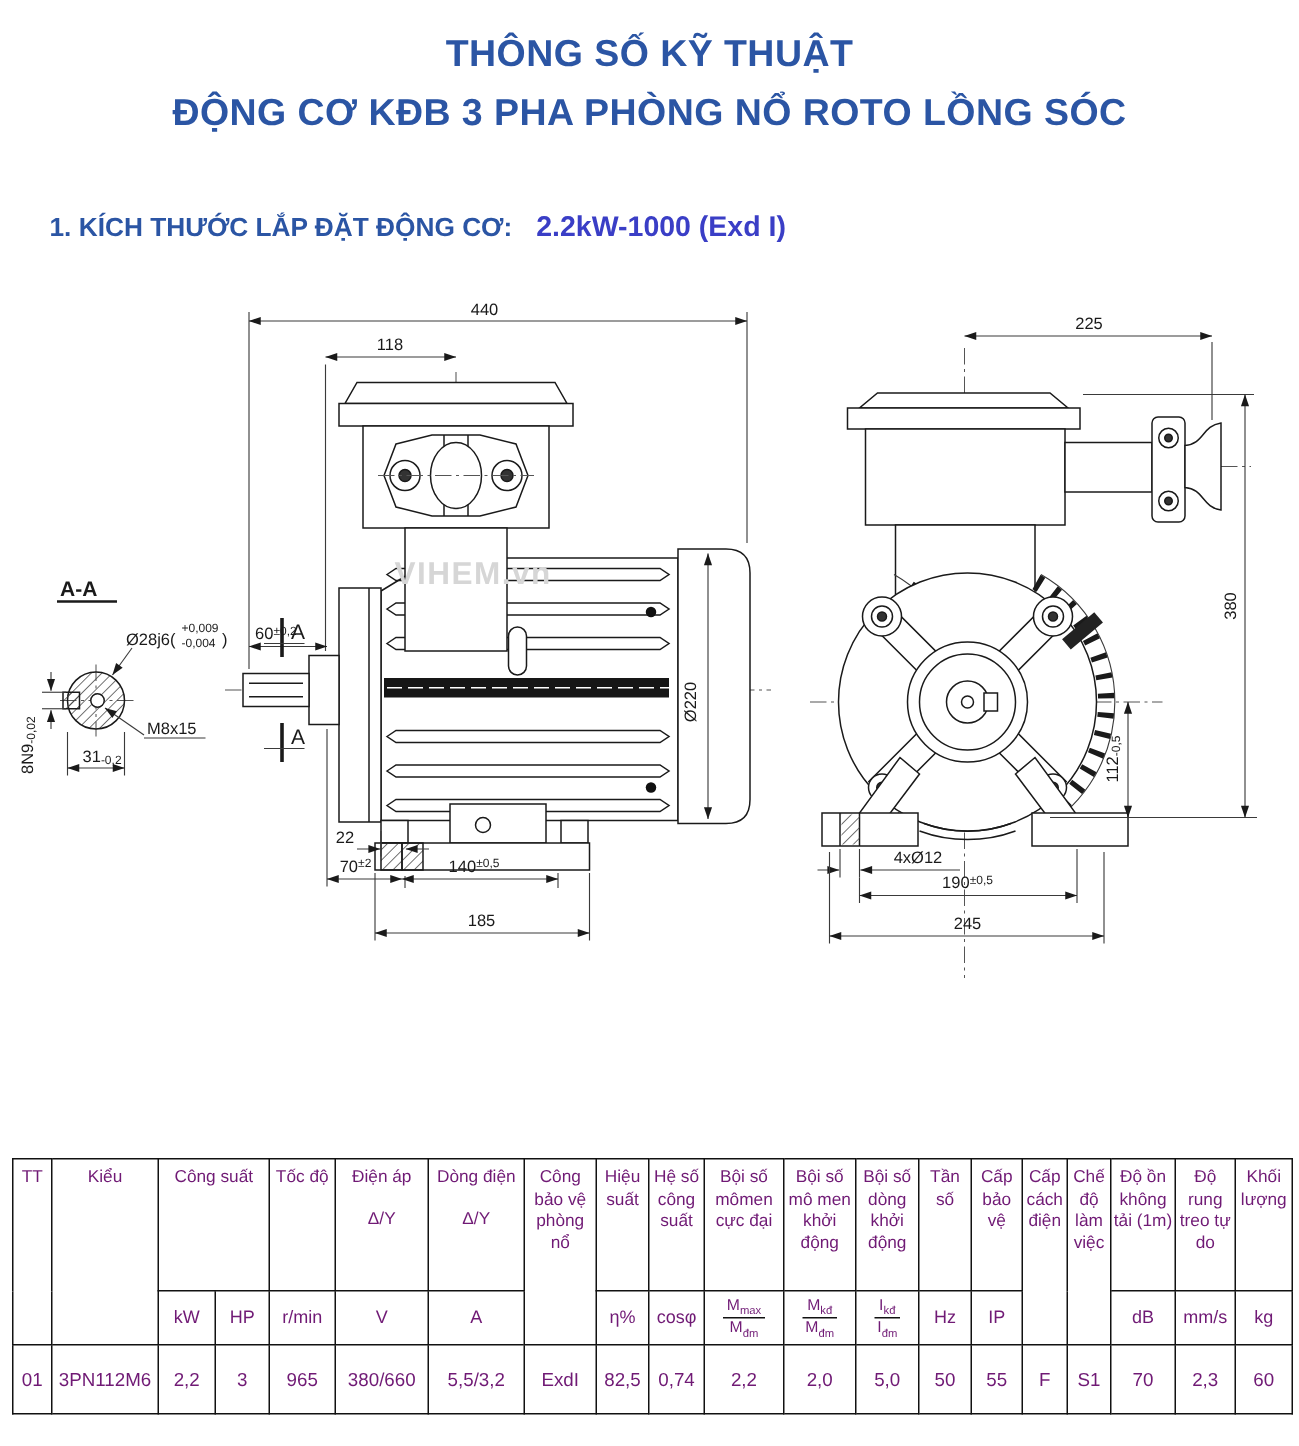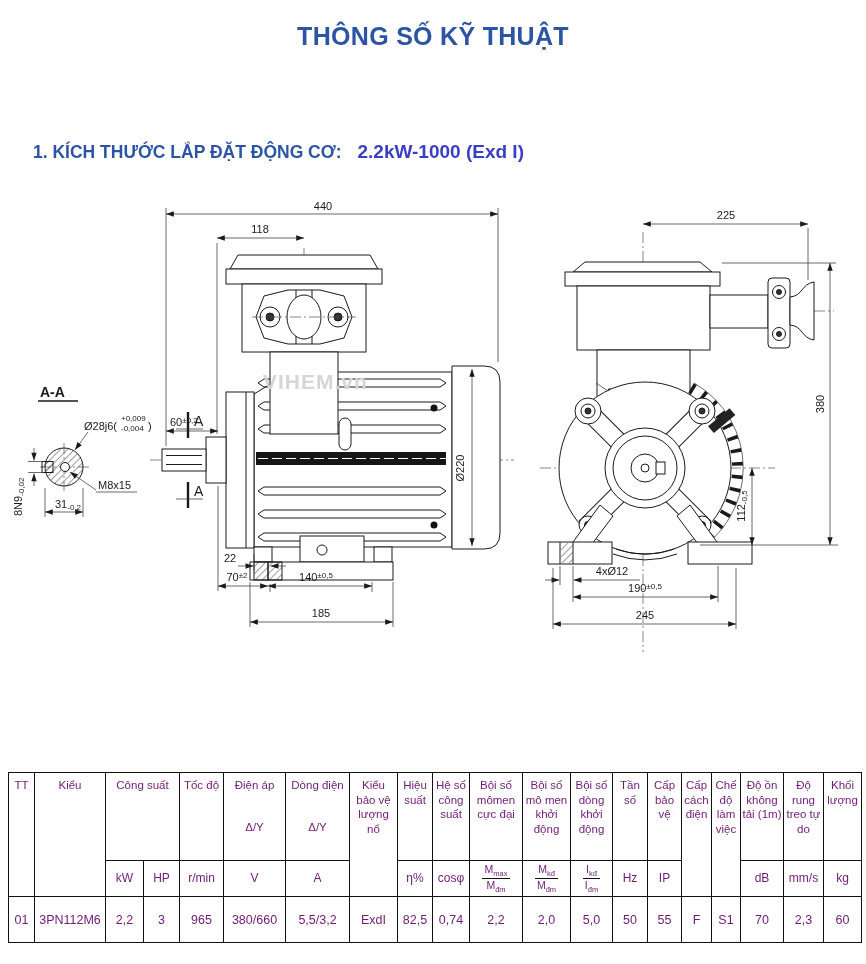--- a/index.html
+++ b/index.html
@@ -24,32 +24,33 @@
   table.spec{position:absolute;left:8px;top:772px;width:850px;border-collapse:collapse;
         table-layout:fixed;border:1.5px solid #111;color:#701a75;}
   .spec td{border:1px solid #111;text-align:center;vertical-align:middle;
         padding:1px;font-size:11.5px;line-height:1.28;overflow:hidden;}
   .spec tr.h{height:88px;}
   .spec tr.h td{vertical-align:top;padding-top:5px;}
   .spec tr.u{height:36px;}
   .spec tr.u td{font-size:12px;}
   .spec tr.d{height:46px;}
   .spec tr.d td{font-size:12.5px;}
-  .dy{margin-top:27px;}
+  .dy{margin-top:13px;}
   .frac{display:inline-block;font-size:10.5px;line-height:1.2;vertical-align:middle;}
   .frac .num{display:block;border-bottom:1px solid #111;padding:0 3px;}
   .frac .den{display:block;}
   .frac sub{font-size:7.5px;}
 </style>
 </head>
 <body>
 
 <div class="page">
 
   <div class="title-line" style="top:22px">THÔNG SỐ KỸ THUẬT</div>
+  <div class="title-line" style="top:61px">ĐỘNG CƠ KĐB 3 PHA PHÒNG NỔ ROTO LỒNG SÓC</div>
 
   <div class="sec-heading" id="sec1">
     <span>1. KÍCH THƯỚC LẮP ĐẶT ĐỘNG CƠ:</span><span class="sec-value">2.2kW-1000 (Exd I)</span>
   </div>
 
   <svg class="drawing" width="866" height="470" viewBox="0 195 866 470">
     <defs>
       <marker id="arr" viewBox="0 0 10 10" refX="9.3" refY="5" markerWidth="9" markerHeight="9" orient="auto-start-reverse" markerUnits="userSpaceOnUse">
         <path d="M0.6,2 L9.4,5 L0.6,8 Z" fill="#1a1a1a"></path>
       </marker>
@@ -305,21 +306,21 @@
       <td colspan="2">Công suất</td>
       <td>Tốc độ</td>
       <td>
             <div>Điện áp</div>
             <div class="dy">Δ/Y</div>
           </td>
       <td>
             <div>Dòng điện</div>
             <div class="dy">Δ/Y</div>
           </td>
-      <td rowspan="2">Kiểu bảo vệ lượng nổ</td>
+      <td rowspan="2">Công bảo vệ phòng nổ</td>
       <td>Hiệu suất</td>
       <td>Hệ số công suất</td>
       <td>Bội số mômen cực đại</td>
       <td>Bội số mô men khởi động</td>
       <td>Bội số dòng khởi động</td>
       <td>Tần số</td>
       <td>Cấp bảo vệ</td>
       <td rowspan="2">Cấp cách điện</td>
       <td rowspan="2">Chế độ làm việc</td>
       <td>Độ ồn không tải (1m)</td>

